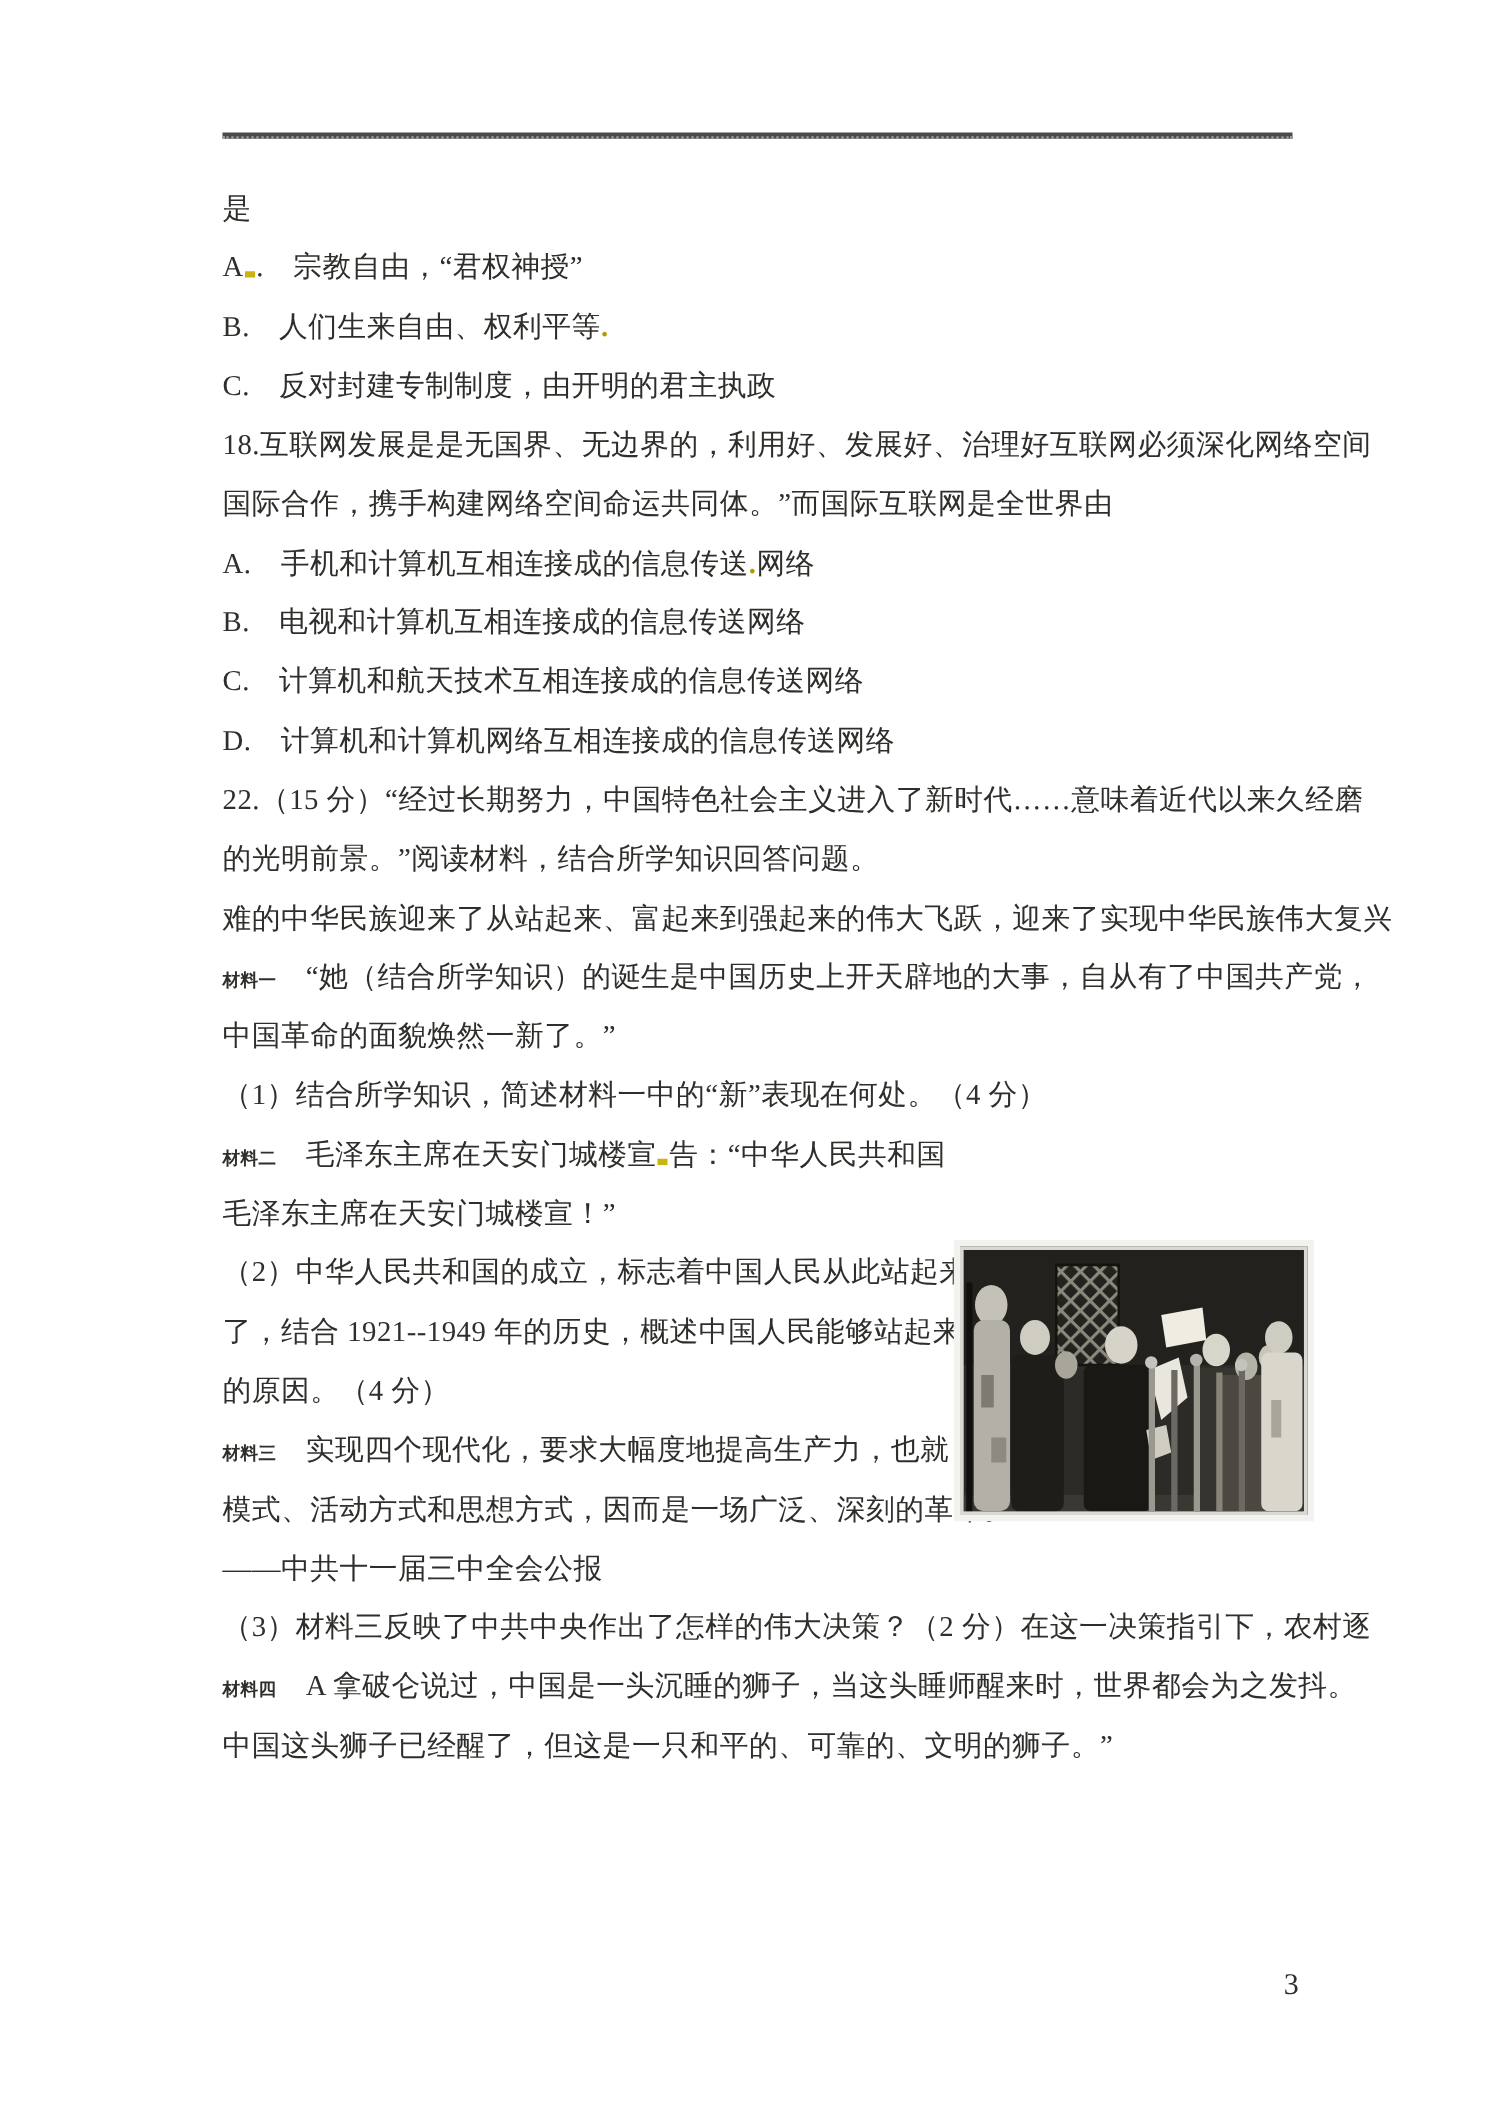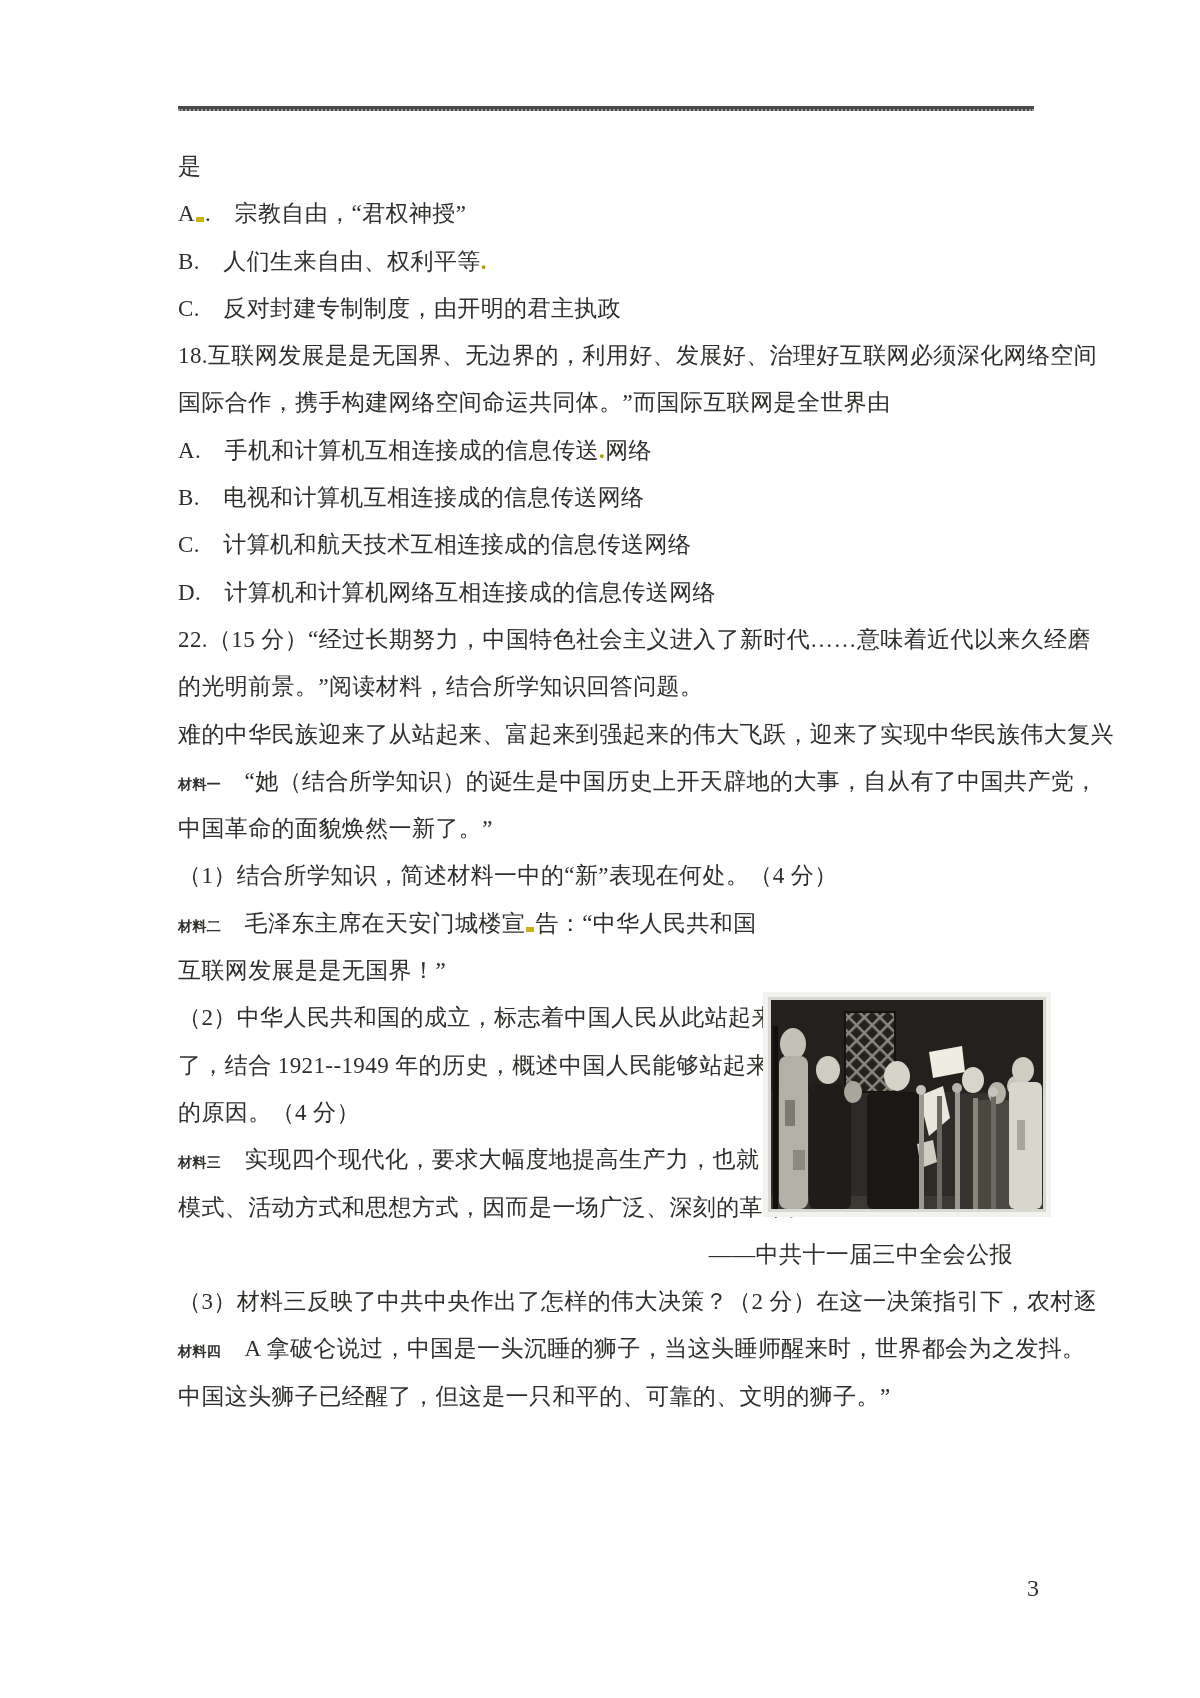--- a/index.html
+++ b/index.html
@@ -10,21 +10,21 @@
   .page{position:absolute;left:0;top:0;width:1200px;height:1698px;background:#ffffff;}
   .header-rule{
     position:absolute;left:178px;top:106px;width:856px;height:3px;
     background:#4b4b4b;border-bottom:2px dotted #9a9a98;
   }
   .text-block{
     position:absolute;left:178px;top:143px;width:892px;
     font-size:23px;line-height:47.3px;letter-spacing:0.4px;color:#2f2e2b;
   }
   .line{white-space:nowrap;height:47.3px;}
-  .line.right{text-align:right;padding-right:57px;}
+  .line.right{padding-right:57px;}
   .b{font-weight:700;font-family:"Liberation Sans","DejaVu Sans",sans-serif;font-size:14px;}
   .y{color:#b09a00;font-weight:700;}
   .ymark{display:inline-block;width:8px;height:5px;background:#c9b410;margin:0 1px;vertical-align:-1px;}
   .photo-frame{
     position:absolute;left:768px;top:997px;width:272px;height:209px;
     border:3px solid #d9d8d3;box-shadow:0 0 0 5px #f2f2ef;background:#2c2b27;
   }
   .page-number{
     position:absolute;left:1016px;top:1575px;width:34px;text-align:center;
     font-size:24px;color:#2f2e2b;
@@ -48,21 +48,21 @@
       <div class="line"><span>B.　电视和计算机互相连接成的信息传送网络</span></div>
       <div class="line"><span>C.　计算机和航天技术互相连接成的信息传送网络</span></div>
       <div class="line"><span>D.　计算机和计算机网络互相连接成的信息传送网络</span></div>
       <div class="line"><span>22.（15 分）“经过长期努力，中国特色社会主义进入了新时代……意味着近代以来久经磨</span></div>
       <div class="line"><span>的光明前景。”阅读材料，结合所学知识回答问题。</span></div>
       <div class="line"><span>难的中华民族迎来了从站起来、富起来到强起来的伟大飞跃，迎来了实现中华民族伟大复兴</span></div>
       <div class="line"><span class="b">材料一</span><span>　“她（结合所学知识）的诞生是中国历史上开天辟地的大事，自从有了中国共产党，</span></div>
       <div class="line"><span>中国革命的面貌焕然一新了。”</span></div>
       <div class="line"><span>（1）结合所学知识，简述材料一中的“新”表现在何处。（4 分）</span></div>
       <div class="line"><span class="b">材料二</span><span>　毛泽东主席在天安门城楼宣</span><span class="ymark"></span><span>告：“中华人民共和国</span></div>
-      <div class="line"><span>互联网发展是是无国界！”</span></div>
+      <div class="line"><span>毛泽东主席在天安门城楼宣！”</span></div>
       <div class="line"><span>（2）中华人民共和国的成立，标志着中国人民从此站起来</span></div>
       <div class="line"><span>了，结合 1921--1949 年的历史，概述中国人民能够站起来</span></div>
       <div class="line"><span>的原因。（4 分）</span></div>
       <div class="line"><span class="b">材料三</span><span>　实现四个现代化，要求大幅度地提高生产力，也就</span></div>
       <div class="line"><span>模式、活动方式和思想方式，因而是一场广泛、深刻的革命。</span></div>
       <div class="line right"><span>——中共十一届三中全会公报</span></div>
       <div class="line"><span>（3）材料三反映了中共中央作出了怎样的伟大决策？（2 分）在这一决策指引下，农村逐</span></div>
       <div class="line"><span class="b">材料四</span><span>　A 拿破仑说过，中国是一头沉睡的狮子，当这头睡师醒来时，世界都会为之发抖。</span></div>
       <div class="line"><span>中国这头狮子已经醒了，但这是一只和平的、可靠的、文明的狮子。”</span></div>
     </div>

